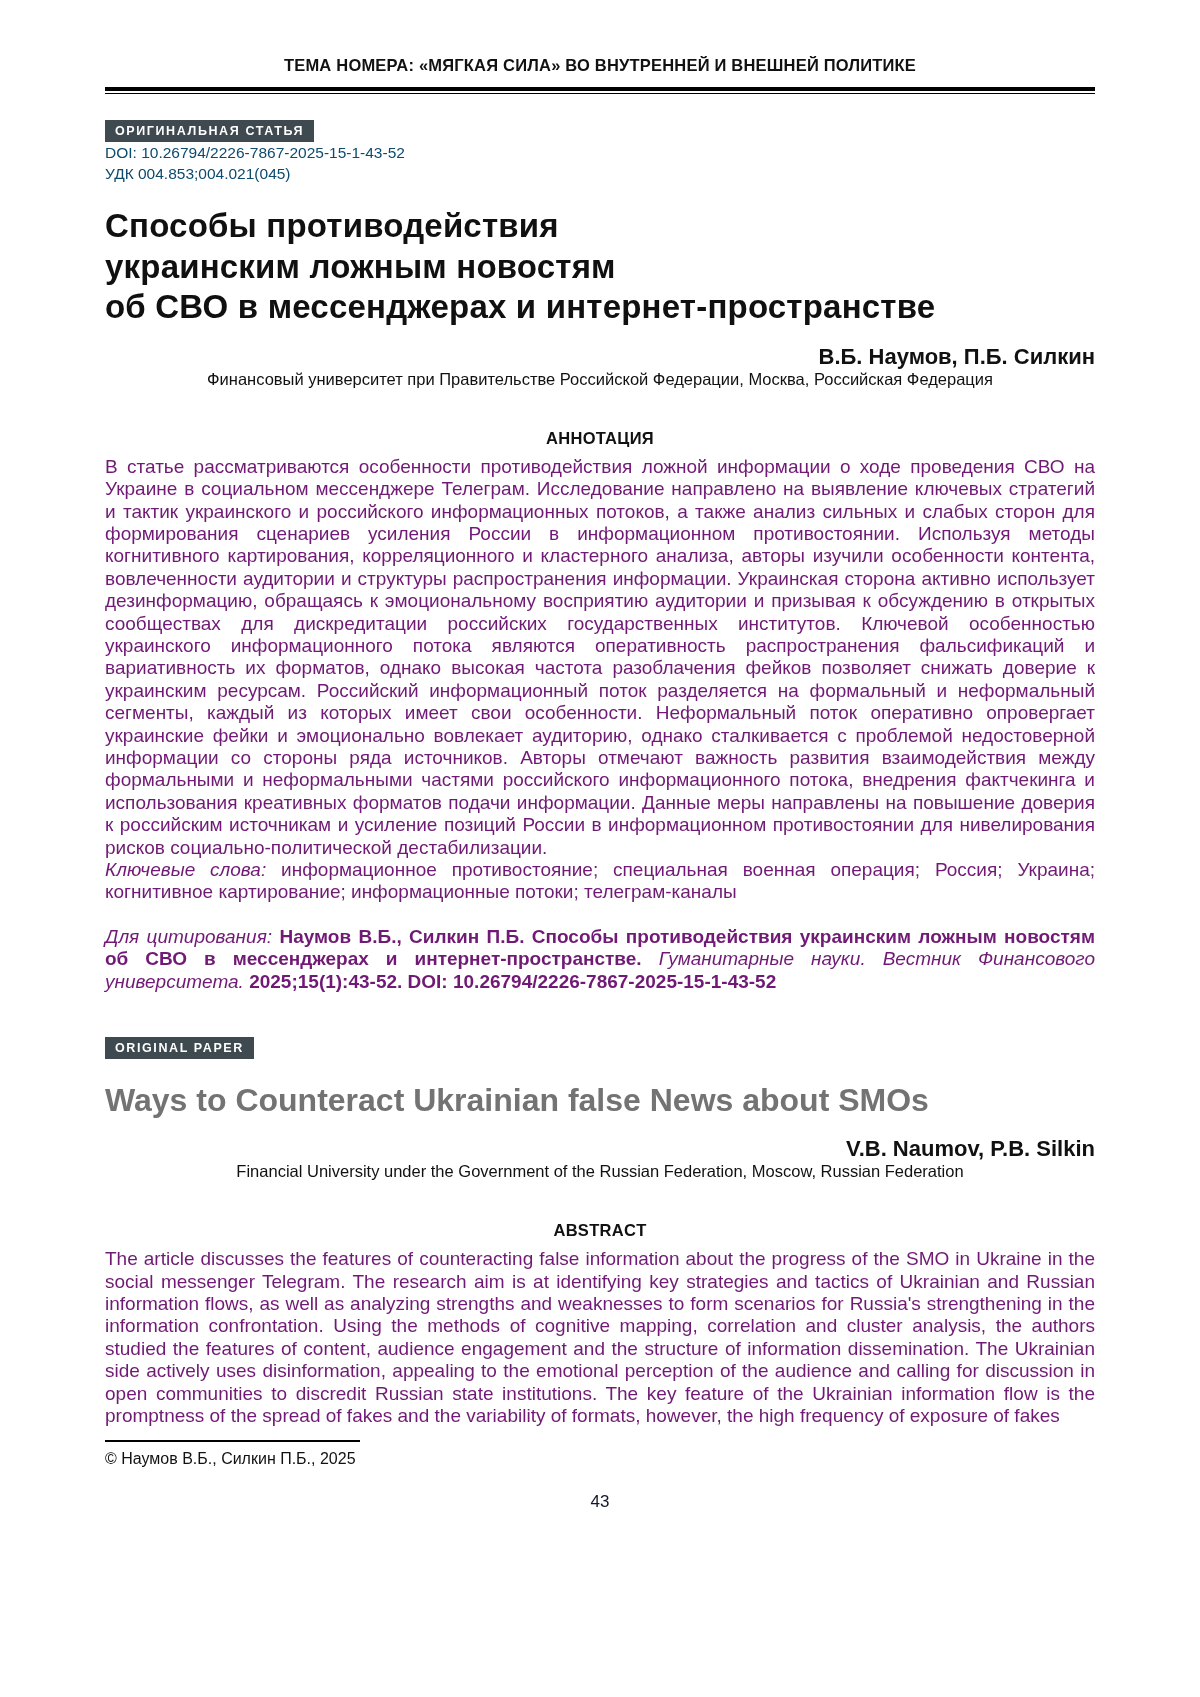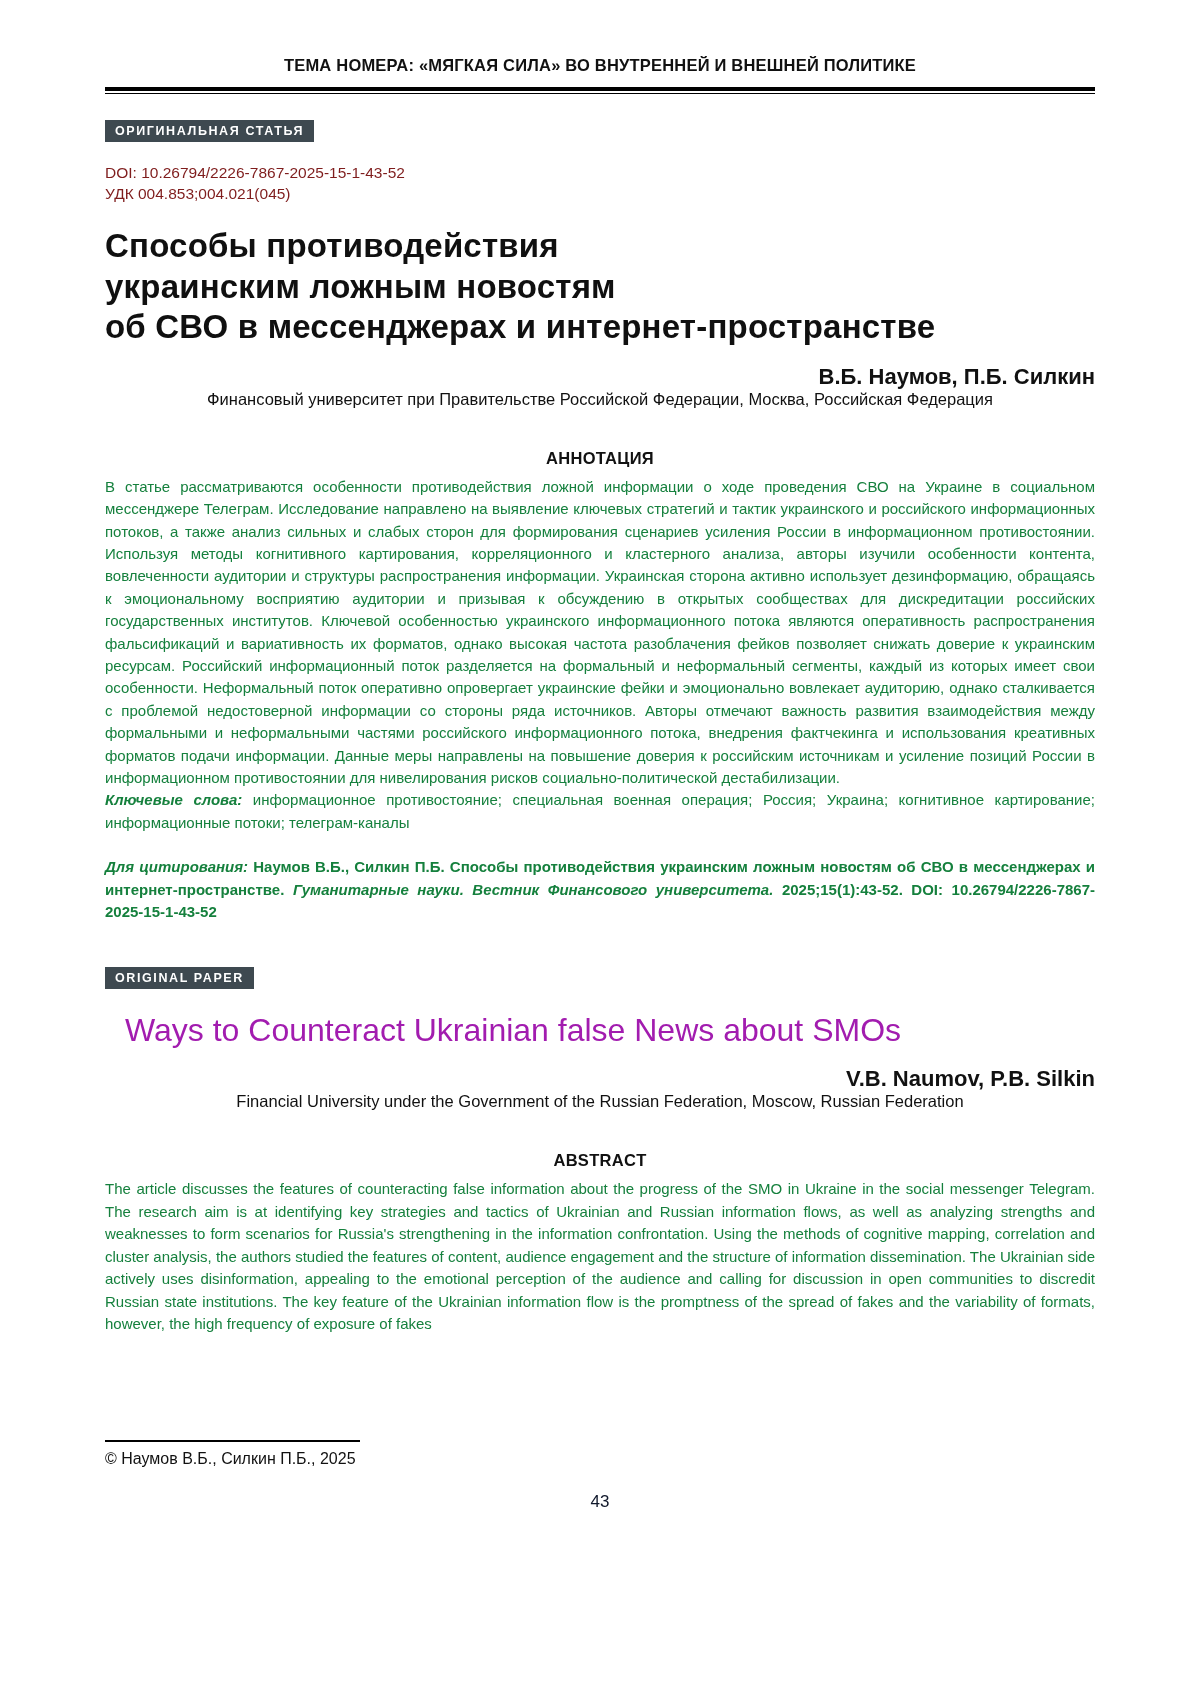--- a/index.html
+++ b/index.html
@@ -35,24 +35,23 @@
     display: inline-block;
     margin-top: 26px;
     background: #3e4950;
     color: #ffffff;
     font-size: 12.5px;
     font-weight: bold;
     letter-spacing: 1.6px;
     padding: 4px 10px 4px 10px;
   }
   .meta {
-    margin-top: 20px;
     font-size: 15.5px;
     line-height: 21px;
-    color: #7f1d1d;
+    color: #0c4a6e;
   }
   .title-ru {
     margin-top: 22px;
     font-size: 33px;
     font-weight: bold;
     line-height: 1.23;
     color: #101010;
     letter-spacing: 0.2px;
   }
   .authors {
@@ -70,39 +69,38 @@
   .section-heading {
     margin-top: 40px;
     text-align: center;
     font-weight: bold;
     font-size: 16.5px;
     letter-spacing: 0.3px;
     color: #111;
   }
   .body-text {
     margin-top: 8px;
-    font-size: 15px;
+    font-size: 19px;
     line-height: 22.4px;
     text-align: justify;
-    color: #15803d;
+    color: #701a75;
   }
-  .bi { font-weight: bold; font-style: italic; margin-top: 33px; }
+  .bi { font-weight: normal; font-style: italic; margin-top: 33px; }
   .keywords { margin-top: 0; }
   .citation {
     margin-top: 22px;
     font-weight: bold;
   }
   .badge-en { margin-top: 44px; }
   .title-en {
     margin-top: 22px;
     font-size: 32px;
-    font-weight: normal;
+    font-weight: bold;
     line-height: 1.22;
-    color: #a21caf;
-    margin-left: 20px;
+    color: #737373;
   }
   .footer-block {
     position: absolute;
     left: 105px;
     right: 105px;
     top: 1440px;
   }
   .footer-rule {
     width: 255px;
     border-top: 2px solid #000;

